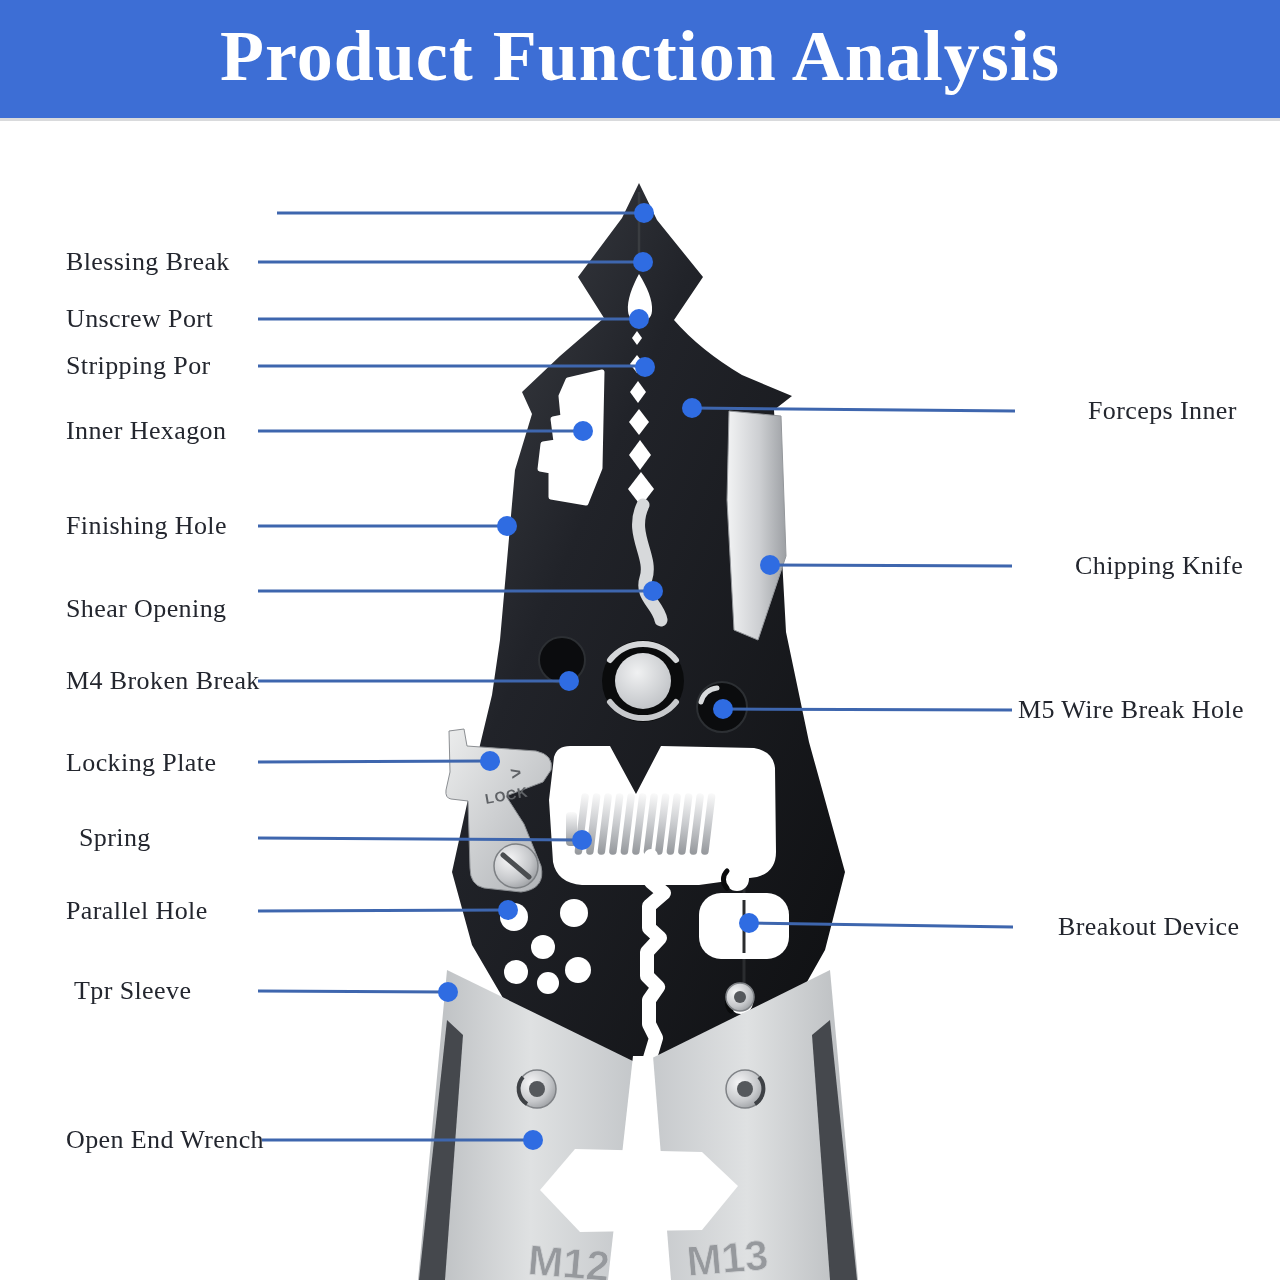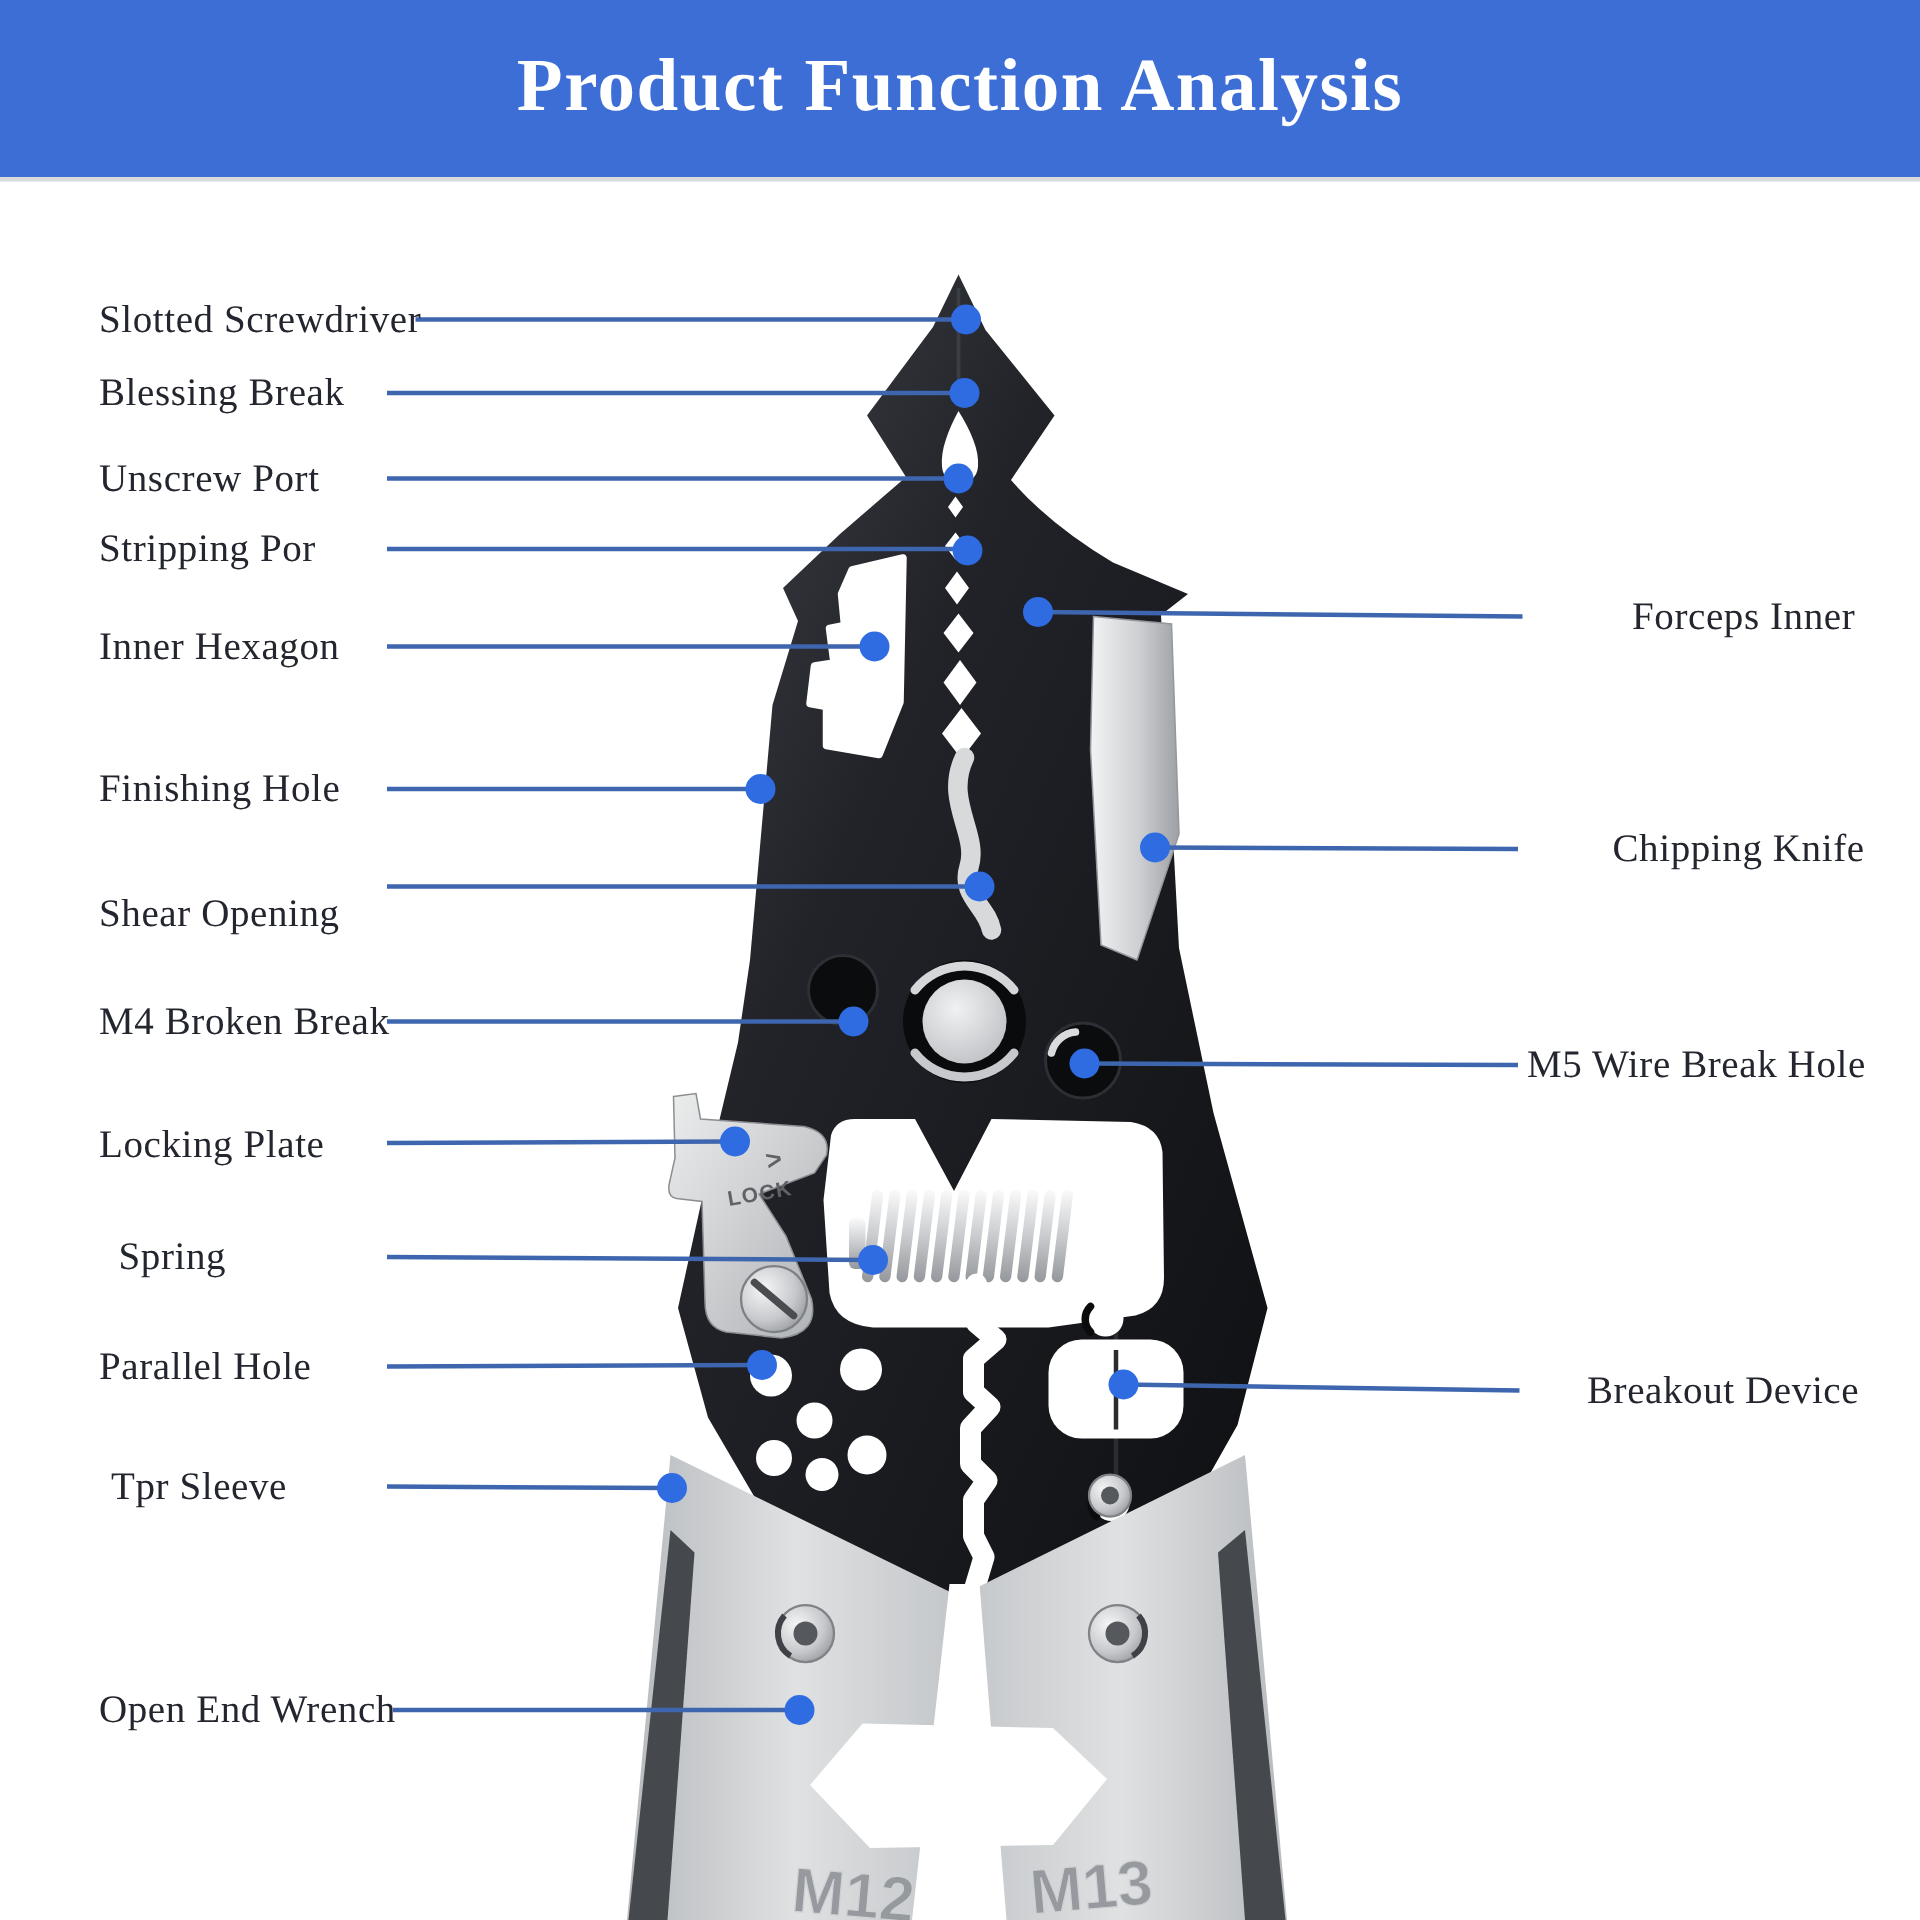--- a/index.html
+++ b/index.html
@@ -1,21 +1,21 @@
 <!DOCTYPE html>
 <html><head>
 <meta charset="utf-8">
 <style>
   html,body{margin:0;padding:0;}
   .page{position:relative;width:1280px;height:1280px;background:#ffffff;overflow:hidden;
         font-family:"Liberation Sans",sans-serif;}
   .banner{position:absolute;top:0;left:0;width:1280px;height:118px;background:#3d6ed5;}
   .banner h1{margin:0;width:100%;text-align:center;line-height:112px;
              font-family:"Liberation Serif","DejaVu Serif",serif;font-weight:bold;
-             font-size:50px;color:#ffffff;letter-spacing:1px;}
+             font-size:72px;color:#ffffff;letter-spacing:1px;}
   .banner-edge{position:absolute;top:118px;left:0;width:1280px;height:3px;background:#d9dadc;}
   .scene{position:absolute;top:0;left:0;width:1280px;height:1280px;}
   .lbl{position:absolute;font-family:"Liberation Serif","DejaVu Serif",serif;
        font-size:26px;color:#23262e;letter-spacing:0.4px;line-height:34px;white-space:nowrap;}
 </style>
 </head>
 <body>
 
 <div class="page">
 
@@ -257,21 +257,20 @@
         <line x1="723" y1="709" x2="1012" y2="710"></line>
           <circle cx="723" cy="709" r="10" fill="#2f6ce2" stroke="none"></circle>
       </g>
       <g>
         <line x1="749" y1="923" x2="1013" y2="927"></line>
           <circle cx="749" cy="923" r="10" fill="#2f6ce2" stroke="none"></circle>
       </g>
     </g>
   </svg>
 
-  <div class="lbl" style="left:66px;top:196px">Slotted Screwdriver</div>
   <div class="lbl" style="left:66px;top:245px">Blessing Break</div>
   <div class="lbl" style="left:66px;top:302px">Unscrew Port</div>
   <div class="lbl" style="left:66px;top:349px">Stripping Por</div>
   <div class="lbl" style="left:66px;top:414px">Inner Hexagon</div>
   <div class="lbl" style="left:66px;top:509px">Finishing Hole</div>
   <div class="lbl" style="left:66px;top:592px">Shear Opening</div>
   <div class="lbl" style="left:66px;top:664px">M4 Broken Break</div>
   <div class="lbl" style="left:66px;top:746px">Locking Plate</div>
   <div class="lbl" style="left:79px;top:821px">Spring</div>
   <div class="lbl" style="left:66px;top:894px">Parallel Hole</div>

